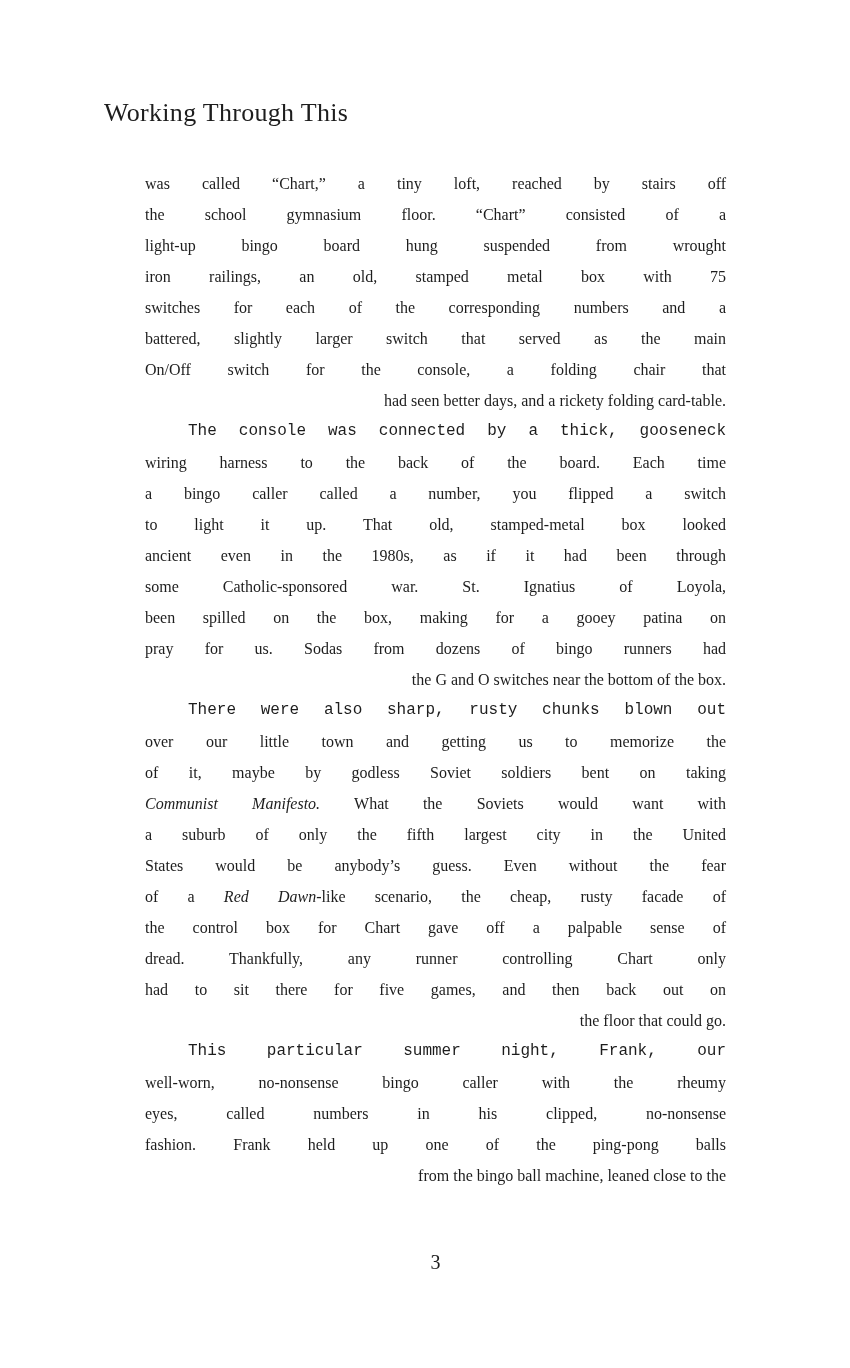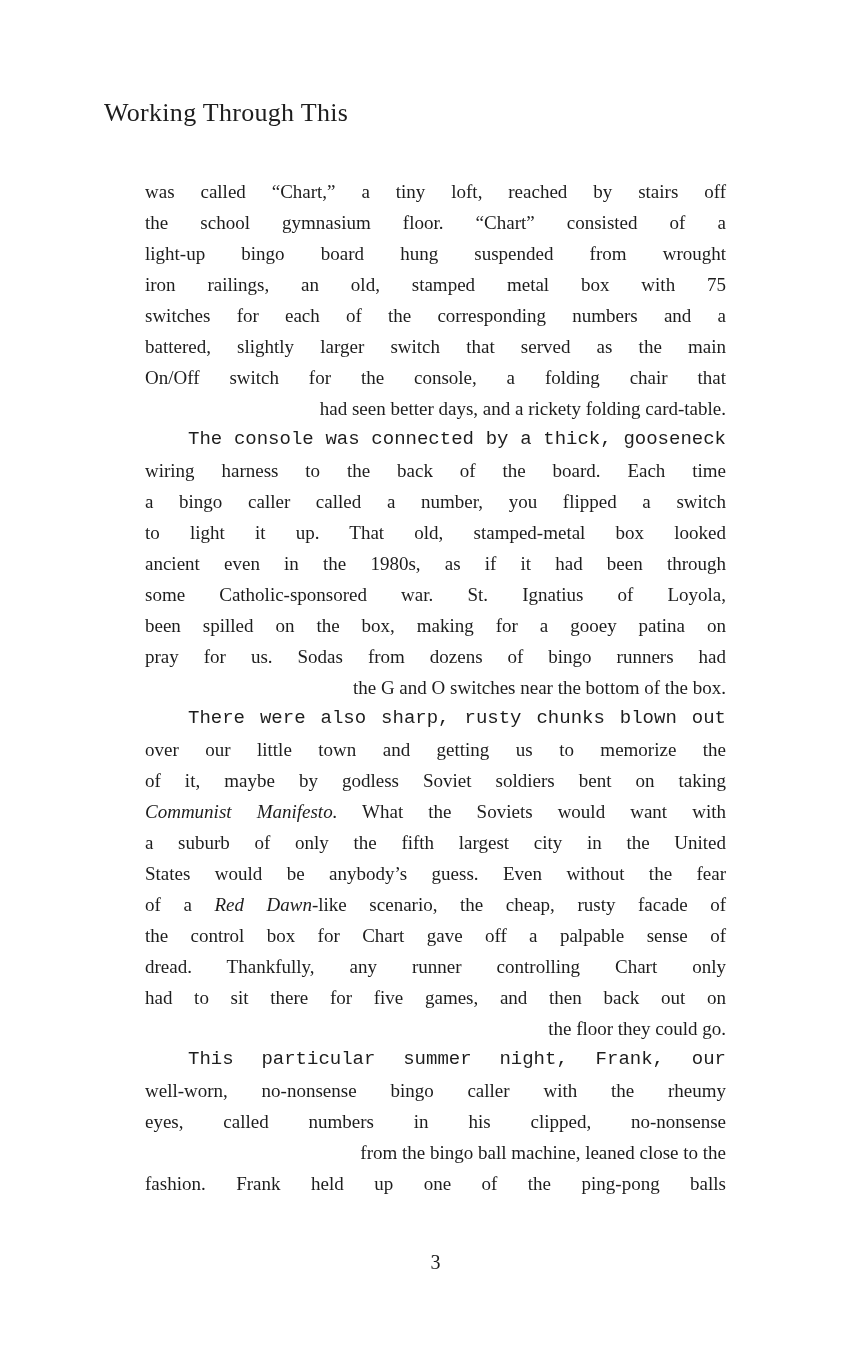--- a/index.html
+++ b/index.html
@@ -20,23 +20,23 @@
     position: absolute;
     left: 104px;
     top: 98px;
     font-size: 26px;
     letter-spacing: 0.3px;
     white-space: nowrap;
   }
   .body-text {
     position: absolute;
     left: 145px;
-    top: 176px;
+    top: 168px;
     width: 581px;
-    font-size: 19px;
+    font-size: 16px;
     line-height: 31px;
   }
   .paragraph { margin: 0; }
   .line {
     text-align: right;
     text-justify: inter-word;
   }
   .line.just {
     text-align: justify;
     text-align-last: justify;
@@ -84,25 +84,25 @@
         <div class="line just indent"><span>There were also sharp, rusty chunks blown out</span></div>
         <div class="line just"><span>over our little town and getting us to memorize the</span></div>
         <div class="line just"><span>of it, maybe by godless Soviet soldiers bent on taking</span></div>
         <div class="line just"><span class="ital">Communist Manifesto.</span><span> What the Soviets would want with</span></div>
         <div class="line just"><span>a suburb of only the fifth largest city in the United</span></div>
         <div class="line just"><span>States would be anybody’s guess. Even without the fear</span></div>
         <div class="line just"><span>of a </span><span class="ital">Red Dawn</span><span>-like scenario, the cheap, rusty facade of</span></div>
         <div class="line just"><span>the control box for Chart gave off a palpable sense of</span></div>
         <div class="line just"><span>dread. Thankfully, any runner controlling Chart only</span></div>
         <div class="line just"><span>had to sit there for five games, and then back out on</span></div>
-        <div class="line"><span>the floor they could go.</span></div>
+        <div class="line"><span>the floor that could go.</span></div>
       </div>
       <div class="paragraph">
         <div class="line just indent"><span>This particular summer night, Frank, our</span></div>
         <div class="line just"><span>well-worn, no-nonsense bingo caller with the rheumy</span></div>
         <div class="line just"><span>eyes, called numbers in his clipped, no-nonsense</span></div>
+        <div class="line just"><span>fashion. Frank held up one of the ping-pong balls</span></div>
         <div class="line"><span>from the bingo ball machine, leaned close to the</span></div>
-        <div class="line just"><span>fashion. Frank held up one of the ping-pong balls</span></div>
       </div>
     </div>
 
   <div class="page-number">3</div>
 </div>
 
 </body></html>

